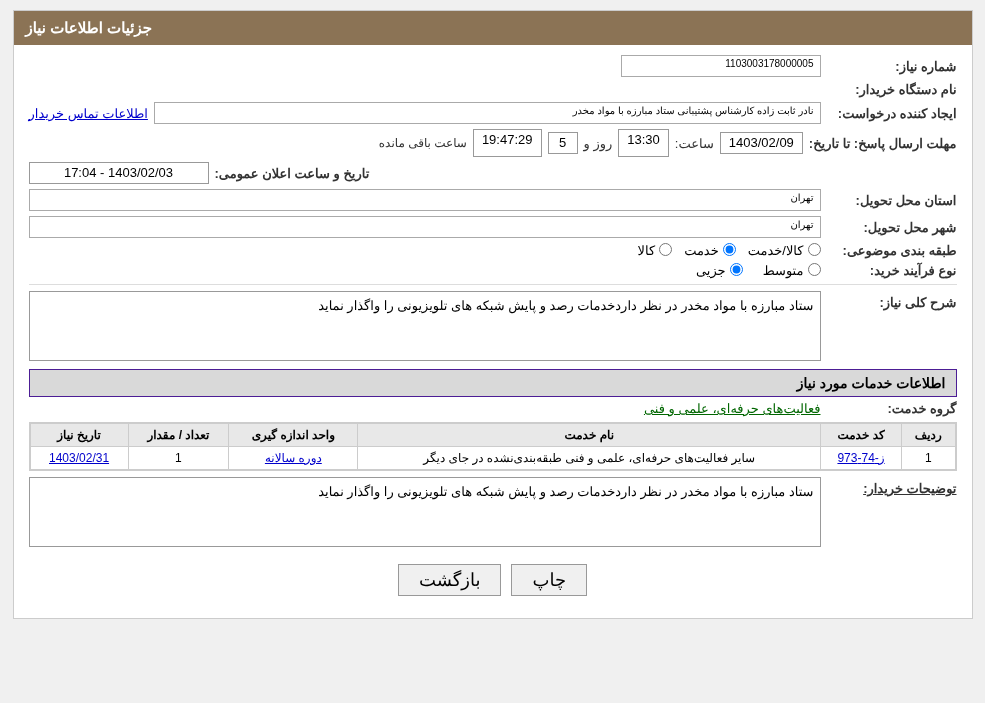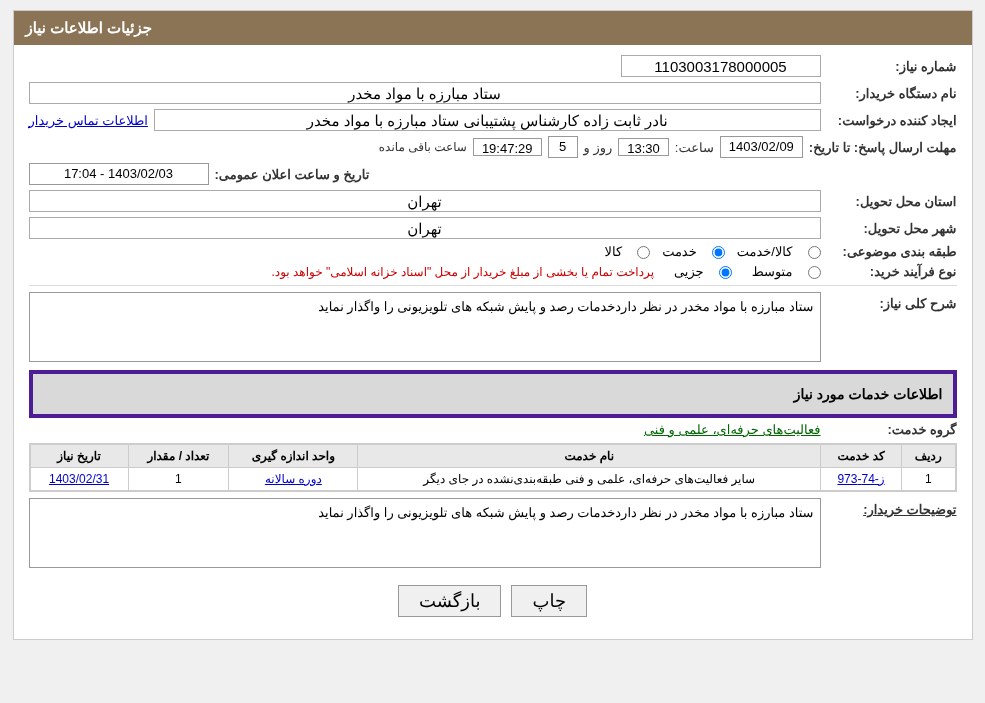--- a/index.html
+++ b/index.html
@@ -37,39 +37,39 @@
       border: 1px solid #999;
       padding: 2px 8px;
       height: 22px;
       background: #fff;
       font-size: 13px;
       text-align: center;
     }
     .time-box {
       border: 1px solid #999;
       padding: 2px 8px;
-      height: 18px;
+      height: 28px;
       background: #fff;
       font-size: 13px;
       text-align: center;
     }
     .small-label {
       color: #333;
       white-space: nowrap;
       font-size: 13px;
     }
     .radio-group {
       display: flex;
       align-items: center;
       gap: 12px;
     }
     .radio-item {
       display: flex;
-      align-items: flex-end;
-      gap: 15px;
+      align-items: flex-start;
+      gap: 4px;
     }
     .table-container {
       border: 1px solid #ccc;
       margin: 6px 0;
     }
     table {
       width: 100%;
       border-collapse: collapse;
       font-size: 12px;
     }
@@ -122,34 +122,34 @@
       color: #333;
       white-space: nowrap;
       min-width: 130px;
       text-align: right;
     }
     .field-value-box {
       border: 1px solid #aaa;
       padding: 2px 6px;
       height: 22px;
       flex: 1;
-      font-size: 15px;
-      text-align: center;
+      font-size: 10px;
+      text-align: right;
       direction: rtl;
       background: #fff;
     }
     .time-remain-label {
       color: #333;
       white-space: nowrap;
       font-size: 12px;
     }
     .section-header {
       background: #d9d9d9;
-      border: 4px solid #4c1d95;
-      padding: 12px 10px;
+      border: 1px solid #4c1d95;
+      padding: 5px 10px;
       font-weight: bold;
       font-size: 14px;
       text-align: right;
       margin: 8px 0 4px 0;
     }
     .green-link {
       color: #006600;
       text-decoration: underline;
       cursor: pointer;
     }
@@ -168,21 +168,20 @@
 
   <div class="content">
 
     <div class="field-row">
       <span class="field-label">شماره نیاز:</span>
       <div class="field-value-box" style="direction:ltr; min-width:200px; flex: 0 0 200px;">1103003178000005</div>
     </div>
 
     <div class="field-row">
       <span class="field-label">نام دستگاه خریدار:</span>
-      <div class="field-value-box">ستاد مبارزه با مواد مخدر</div>
     </div>
 
     <div class="field-row">
       <span class="field-label">ایجاد کننده درخواست:</span>
       <div class="field-value-box">نادر ثابت زاده کارشناس پشتیبانی ستاد مبارزه با مواد مخدر</div>
       <span class="link-blue">اطلاعات تماس خریدار</span>
     </div>
 
     <div class="field-row">
       <span class="field-label">مهلت ارسال پاسخ: تا تاریخ:</span>
@@ -232,21 +231,20 @@
       <span class="field-label">نوع فرآیند خرید:</span>
       <div class="radio-group" style="gap:20px;">
         <div class="radio-item">
           <input type="radio" name="purchase" style="">
           <span>متوسط</span>
         </div>
         <div class="radio-item">
           <input type="radio" name="purchase" checked="" style="">
           <span>جزیی</span>
         </div>
-        <span class="red-text" style="font-size:12px; flex:1;">پرداخت تمام یا بخشی از مبلغ خریدار از محل "اسناد خزانه اسلامی" خواهد بود.</span>
       </div>
     </div>
 
     <hr style="border:none; border-top:1px solid #ddd; margin:6px 0;">
 
     <div class="field-row" style="align-items: flex-start;">
       <span class="field-label" style="padding-top:4px;">شرح کلی نیاز:</span>
       <div class="description-box" style="flex:1;">ستاد مبارزه با مواد مخدر در نظر داردخدمات رصد و پایش شبکه های تلویزیونی را واگذار نماید</div>
     </div>
 

